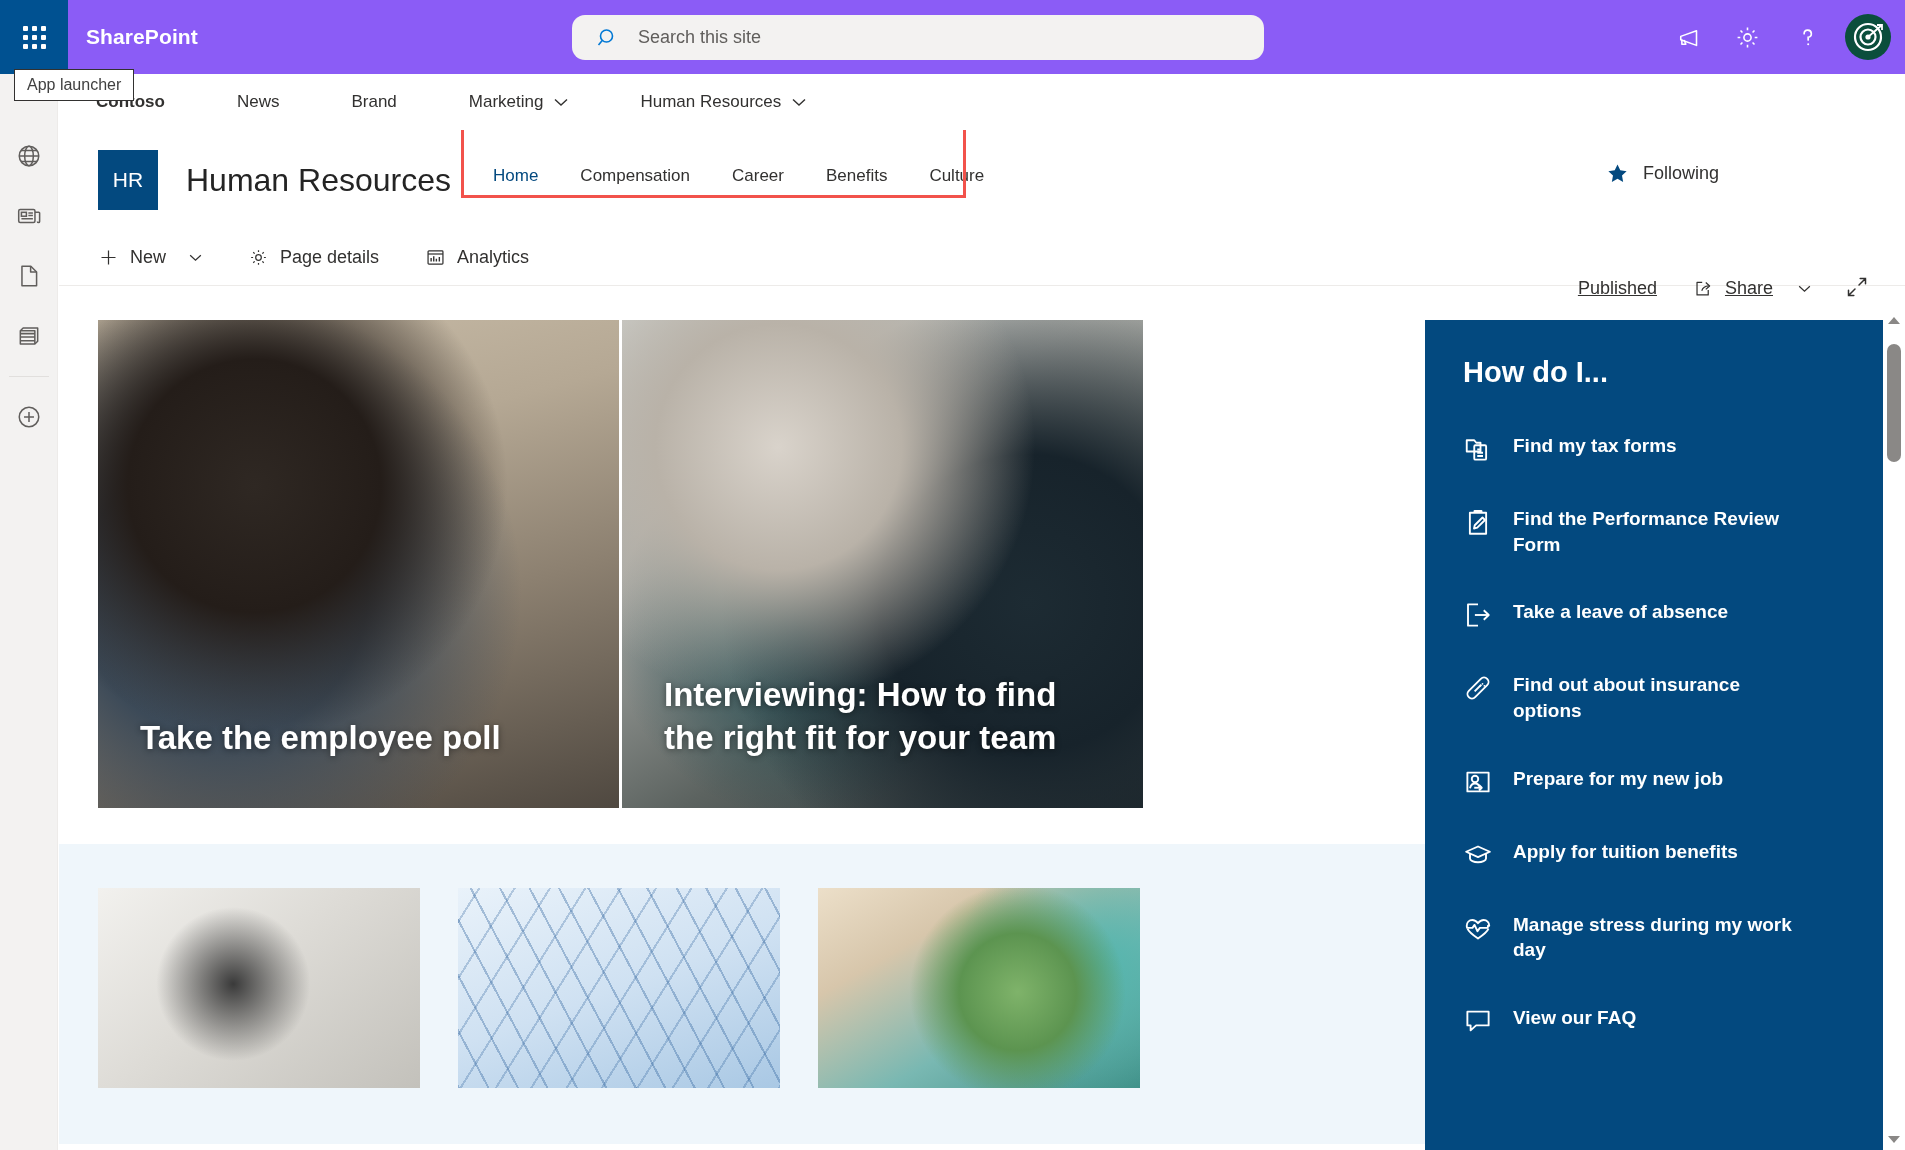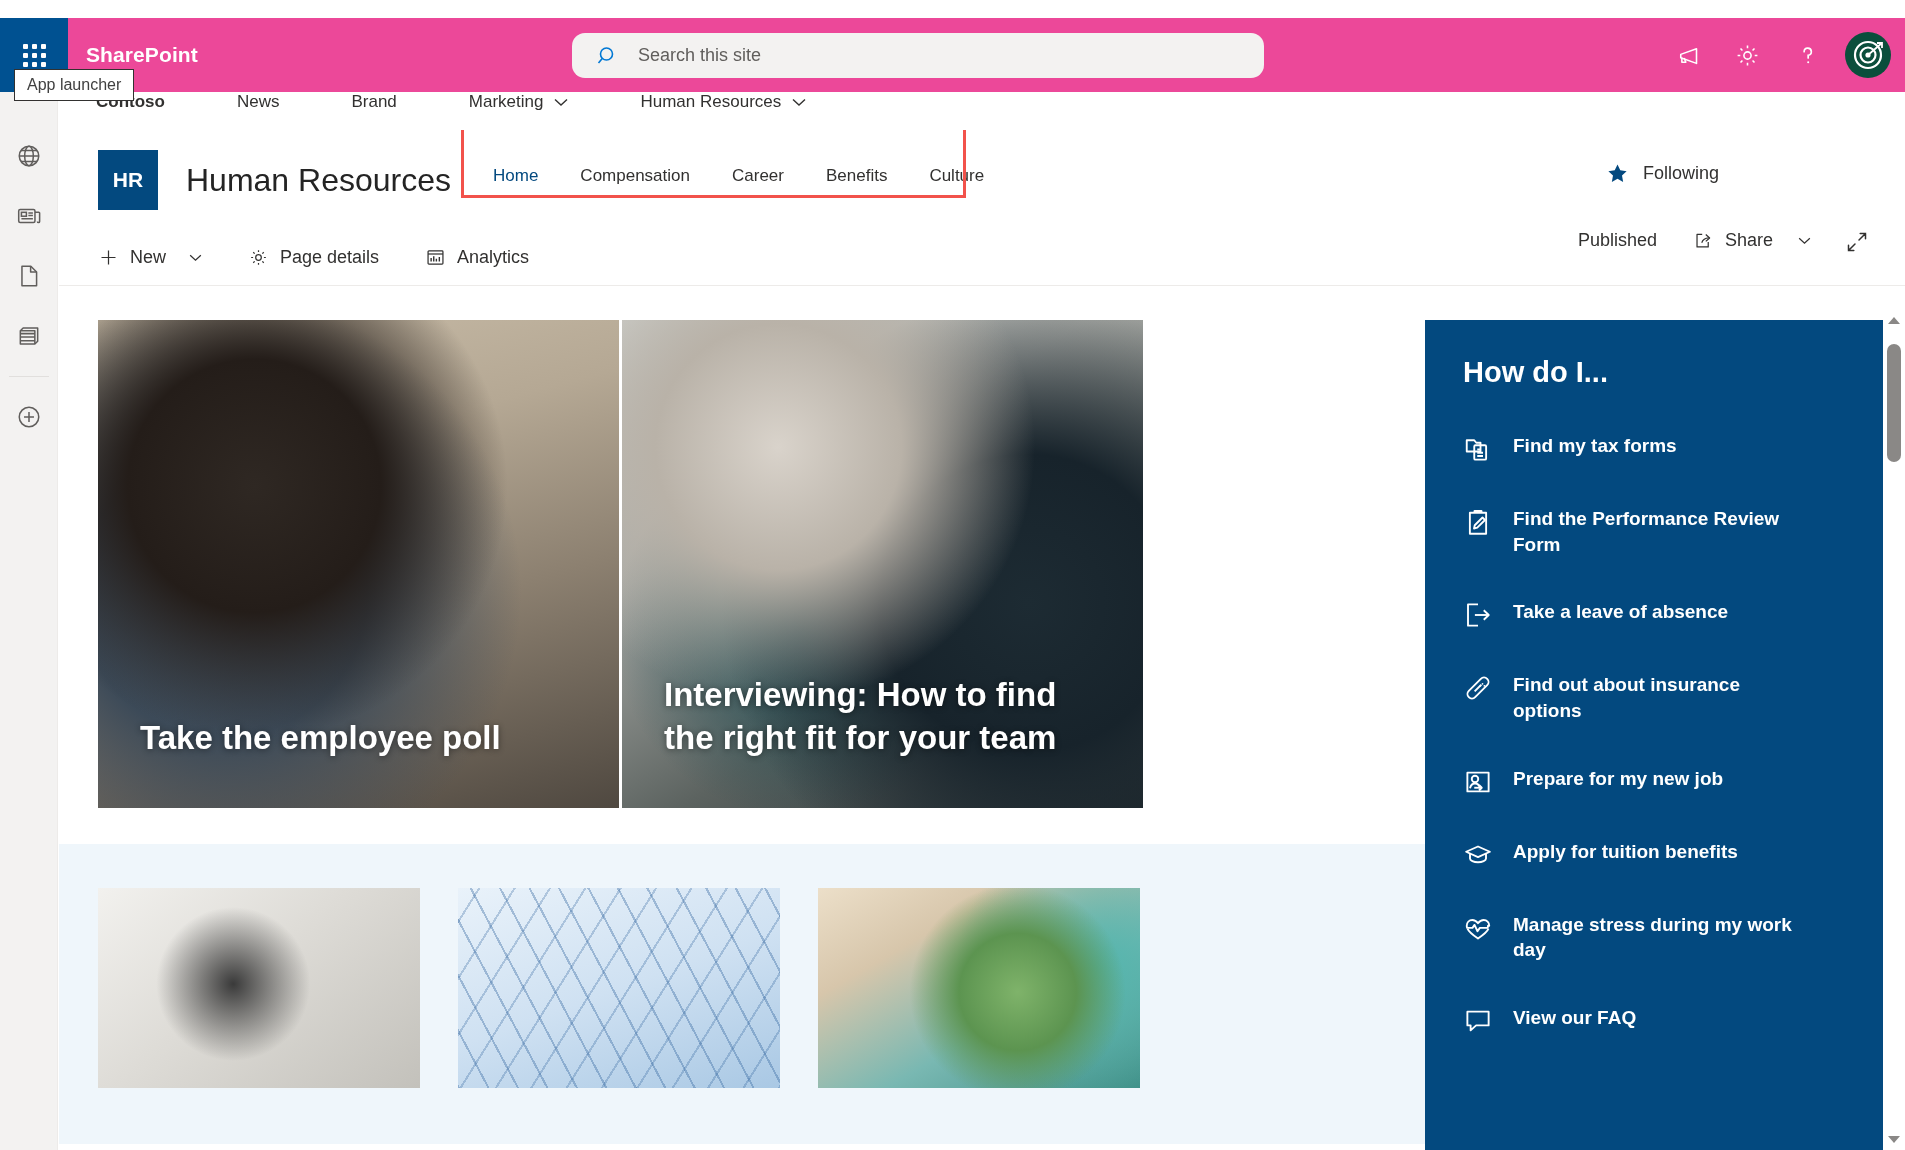--- a/index.html
+++ b/index.html
@@ -8,24 +8,23 @@
     font-family: "Liberation Sans", sans-serif;
     overflow: hidden;
     background: #ffffff;
     color: #323130;
   }
 
   
   .suite-bar {
     position: absolute; top: 0; left: 0;
     width: 1905px; height: 74px;
-    background: #ec4899;
+    background: #8b5cf6;
     display: flex; align-items: center;
     z-index: 40;
-    margin-top: 18px;
   }
   .waffle {
     width: 68px; height: 74px;
     background: #005191;
     display: flex; align-items: center; justify-content: center;
     cursor: pointer;
   }
   .waffle-grid {
     display: grid;
     grid-template-columns: repeat(3, 5px);
@@ -128,21 +127,20 @@
     display: flex; align-items: center;
     padding-left: 39px;
   }
   .site-logo {
     width: 60px; height: 60px;
     background: #03497f;
     color: #ffffff;
     display: flex; align-items: center; justify-content: center;
     font-size: 21px;
     flex: none;
-    font-weight: bold;
   }
   .site-title {
     font-size: 32px; color: #242424;
     margin-left: 28px;
     white-space: nowrap;
     cursor: pointer;
   }
   .site-nav {
     display: flex; align-items: center;
     margin-left: 42px;
@@ -185,22 +183,22 @@
     padding-left: 39px;
     border-bottom: 1px solid #edebe9;
   }
   .cmd-item {
     display: flex; align-items: center; gap: 11px;
     font-size: 18px; color: #323130;
     margin-right: 46px;
     cursor: pointer; white-space: nowrap;
   }
   .cmd-right {
-    position: absolute; right: 18px; top: 0;
-    height: 56px; display: flex; align-items: flex-start;
+    position: absolute; right: 18px; top: 13px;
+    height: 56px; display: flex; align-items: flex-end; text-decoration: underline;
   }
   .cmd-right .cmd-item { margin-right: 34px; }
   .cmd-static { font-size: 18px; color: #323130; margin-right: 36px; }
 
   
   .hero-wrap {
     padding: 34px 39px 0 39px;
     display: flex; gap: 3px;
   }
   .hero-card {

